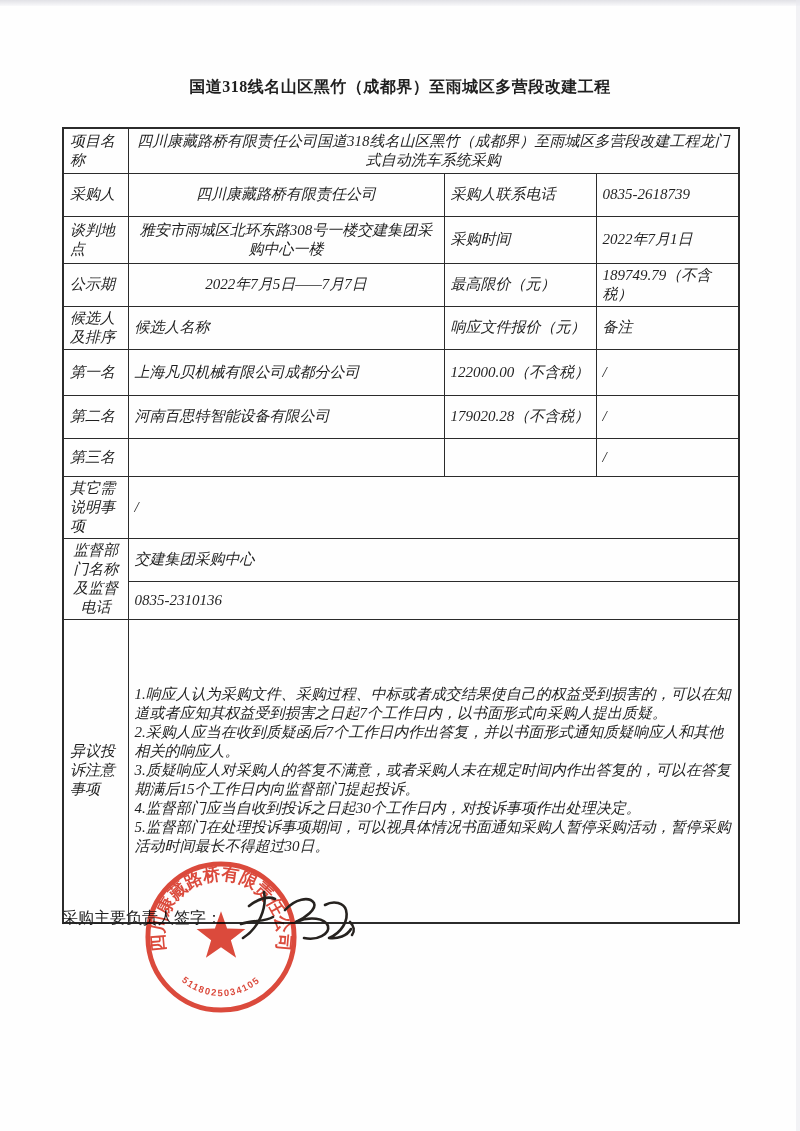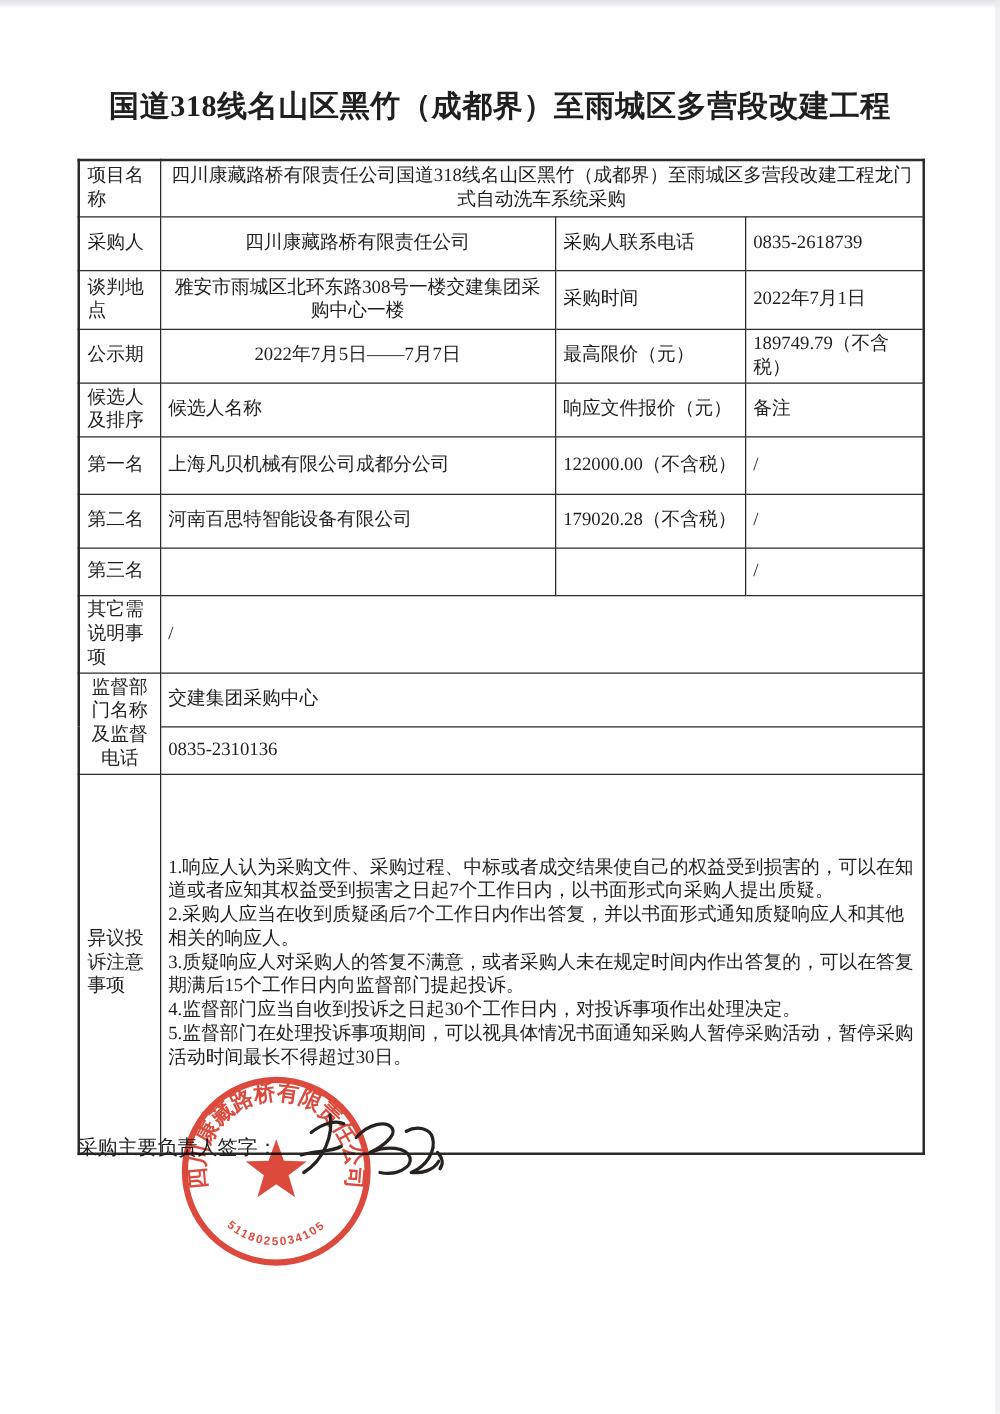--- a/index.html
+++ b/index.html
@@ -6,25 +6,25 @@
   body{
     width:800px;height:1131px;position:relative;background:#fefefe;
     font-family:"Liberation Serif","DejaVu Serif",serif;
     color:#1f1f1f;overflow:hidden;
   }
   .scan-top{position:absolute;top:0;left:0;width:100%;height:6px;
     background:linear-gradient(#dcdce2,#f8f8fa);opacity:.85;}
   .scan-right{position:absolute;top:0;right:0;width:4px;height:100%;
     background:#eaeaef;opacity:.6;}
   .doc-title{position:absolute;top:74px;left:0;width:100%;text-align:center;
-    font-size:24px;font-weight:bold;line-height:25px;letter-spacing:.5px;}
+    font-size:16px;font-weight:bold;line-height:25px;letter-spacing:.5px;}
   table.doc{position:absolute;left:62px;top:127px;width:676px;
     border-collapse:collapse;table-layout:fixed;font-size:15px;z-index:1;}
   table.doc td{border:1px solid #2b2b2b;padding:2px 6px;vertical-align:middle;
-    word-break:break-all;line-height:19px;}
+    word-break:break-all;line-height:19px;font-style:italic;}
   table.doc{border:2px solid #2b2b2b;}
   td.lbl{padding:1px 2px;text-align:left;}
   td.lbl-c{padding:1px 2px;text-align:center;margin-left:16px;}
   td.val-l{text-align:center;}
   td.val-c{text-align:left;}
   td.obj{padding:10px 8px;line-height:27px;}
   .obj p{margin:0;}
   .sign-row{position:absolute;left:62px;top:908px;font-size:16px;z-index:2;}
   .stamp{position:absolute;left:142px;top:858px;width:158px;height:158px;
     z-index:3;mix-blend-mode:multiply;opacity:.92;}

